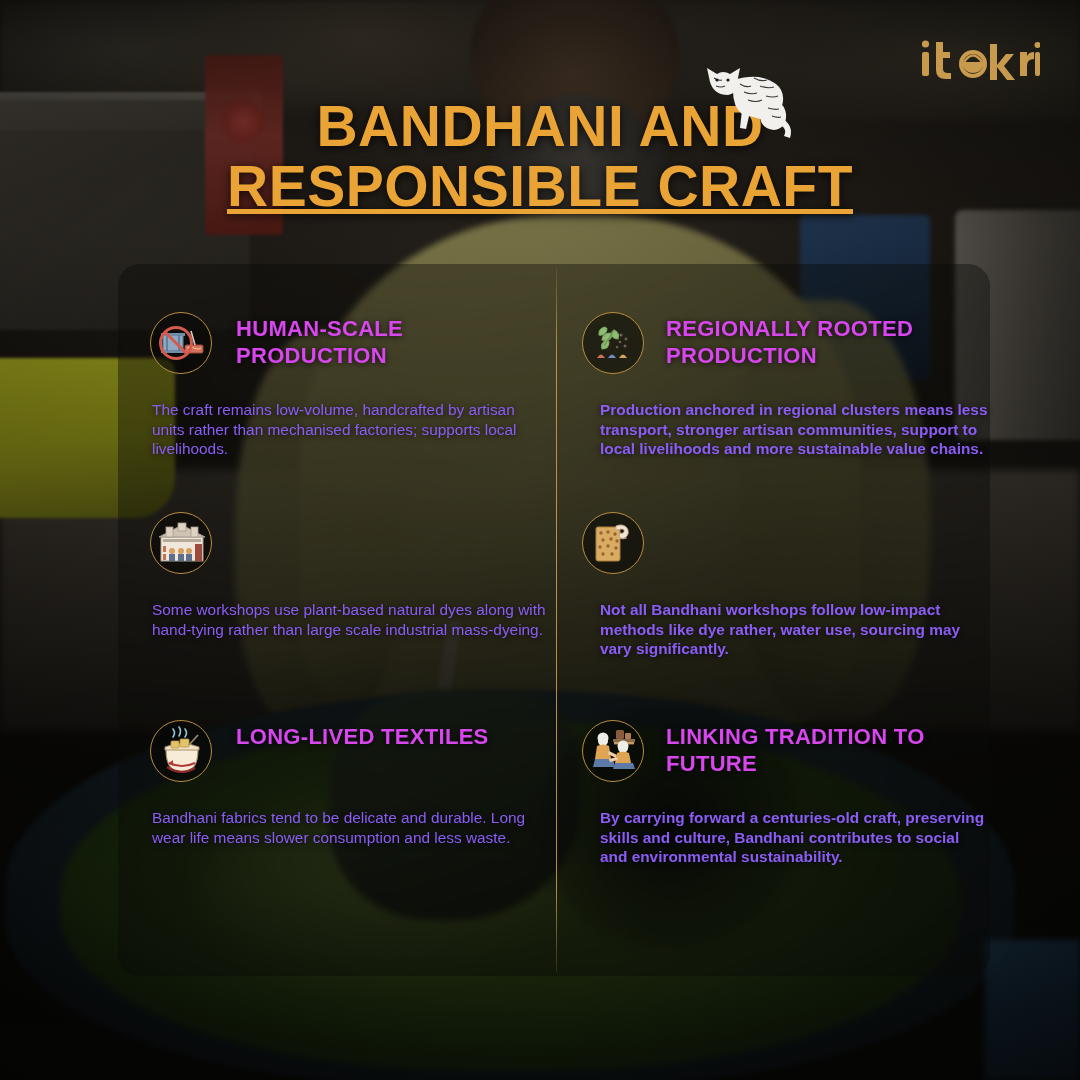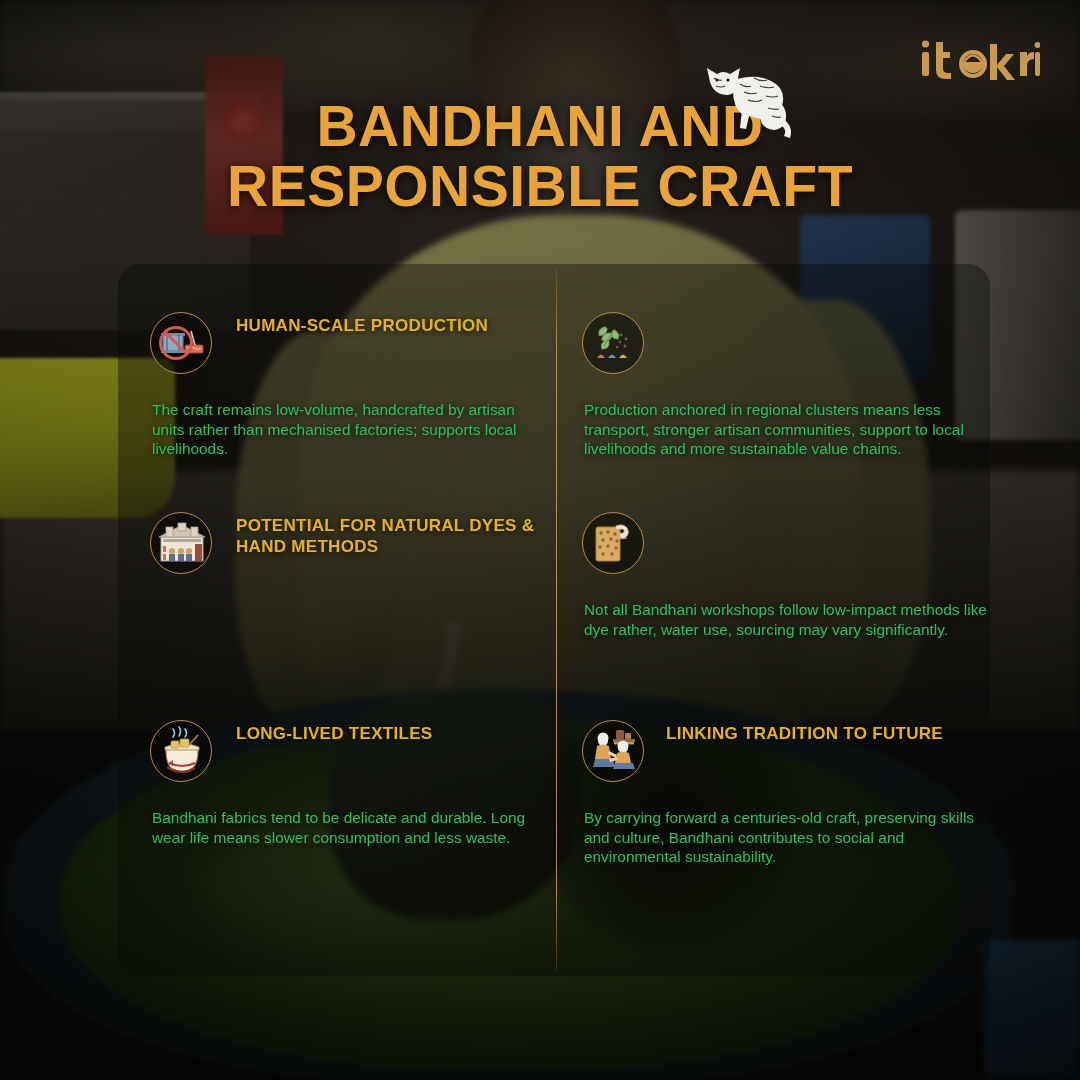--- a/index.html
+++ b/index.html
@@ -164,21 +164,21 @@
   .title {
     position: absolute; left: 60px; top: 96px; width: 960px;
     text-align: center;
     color: #eaa335;
     font-size: 57px;
     font-weight: bold;
     line-height: 1.06;
     letter-spacing: 0.5px;
     text-shadow: 0 2px 10px rgba(0,0,0,.75);
   }
-  .title .line2 { display: block; }
+  .title .line2 { display: block; text-decoration: underline; }
 
   .cat-mark {
     position: absolute; left: 690px; top: 52px;
     width: 110px; height: 92px;
   }
 
   .brand-logo {
     position: absolute; right: 40px; top: 38px;
     width: 120px; height: 46px;
   }
@@ -216,39 +216,39 @@
     width: 62px; height: 62px;
     border: 1.4px solid #b98d3f;
     border-radius: 50%;
     background: rgba(8,7,6,.55);
     overflow: hidden;
   }
   .icon-circle svg { display: block; }
 
   .card-title {
     margin-left: 86px;
-    color: #eab308;
-    font-size: 17px;
+    color: #d946ef;
+    font-size: 22px;
     font-weight: bold;
     line-height: 1.22;
     letter-spacing: .3px;
     padding-top: 4px;
     text-shadow: 0 1px 6px rgba(0,0,0,.8);
   }
   .card.col-r .card-title { margin-left: 84px; }
 
   .card-body {
     margin-top: 26px;
-    color: #22c55e;
+    color: #8b5cf6;
     font-size: 15.4px;
     line-height: 1.28;
     text-shadow: 0 1px 6px rgba(0,0,0,.85);
   }
   .card.col-l .card-body { margin-left: 2px; }
-  .card.col-r .card-body { margin-left: 2px; }
+  .card.col-r .card-body { margin-left: 18px; font-weight: bold; }
 </style>
 </head>
 <body>
 
 <div id="poster">
 
   <div class="bg">
     <div class="bg-base bg"></div>
     <div class="bg-clutter"></div>
     <div class="bg-shelf-lip"></div>
@@ -374,20 +374,21 @@
               <circle cx="43" cy="26" r="1.4"></circle>
             <circle cx="37" cy="29" r="1.3"></circle>
               <circle cx="42" cy="33" r="1.5"></circle>
             <circle cx="34" cy="34" r="1.2"></circle>
           </g>
           <path d="M14 45 q4 -7 8 0 Z" fill="#d0705e"></path>
           <path d="M25 45 q4 -7 8 0 Z" fill="#6f8fc4"></path>
           <path d="M36 45 q4 -7 8 0 Z" fill="#d8a657"></path>
         </svg>
       </div>
+      <div class="card-title">REGIONALLY ROOTED PRODUCTION</div>
     </div>
     <div class="card-body">Production anchored in regional clusters means less transport, stronger artisan communities, support to local livelihoods and more sustainable value chains.</div>
   </div>
 
   <div class="card col-l row-2">
     <div class="card-head">
       <div class="icon-circle">
         <svg viewBox="0 0 62 62" width="62" height="62">
           <rect x="10" y="24" width="42" height="24" fill="#efe7dc" stroke="#a79c8c" stroke-width="1"></rect>
           <path d="M8 24 L31 12 L54 24 Z" fill="#cfc4b4" stroke="#a79c8c" stroke-width="1"></path>
@@ -405,22 +406,22 @@
             <rect x="18" y="41" width="6" height="7"></rect>
               <rect x="27" y="41" width="6" height="7"></rect>
             <rect x="35" y="41" width="6" height="7"></rect>
           </g>
           <g fill="#c4714f">
             <rect x="12" y="33" width="3" height="6"></rect>
               <rect x="12" y="41" width="3" height="6"></rect>
           </g>
         </svg>
       </div>
-      <div class="card-title">POTENTIAL FOR NATURAL DYES &amp; HAND METHODS</div>
-    </div>
+    </div>
+    <div class="card-body">Some workshops use plant-based natural dyes along with hand-tying rather than large scale industrial mass-dyeing.</div>
   </div>
 
   <div class="card col-r row-2">
     <div class="card-head">
       <div class="icon-circle">
         <svg viewBox="0 0 62 62" width="62" height="62">
           <rect x="13" y="14" width="24" height="34" rx="2" fill="#d9ab63" stroke="#a87f3e" stroke-width="1"></rect>
           <g fill="#8a5a2a" opacity=".85">
             <circle cx="18" cy="20" r="1.7"></circle>
               <circle cx="25" cy="19" r="1.7"></circle>

